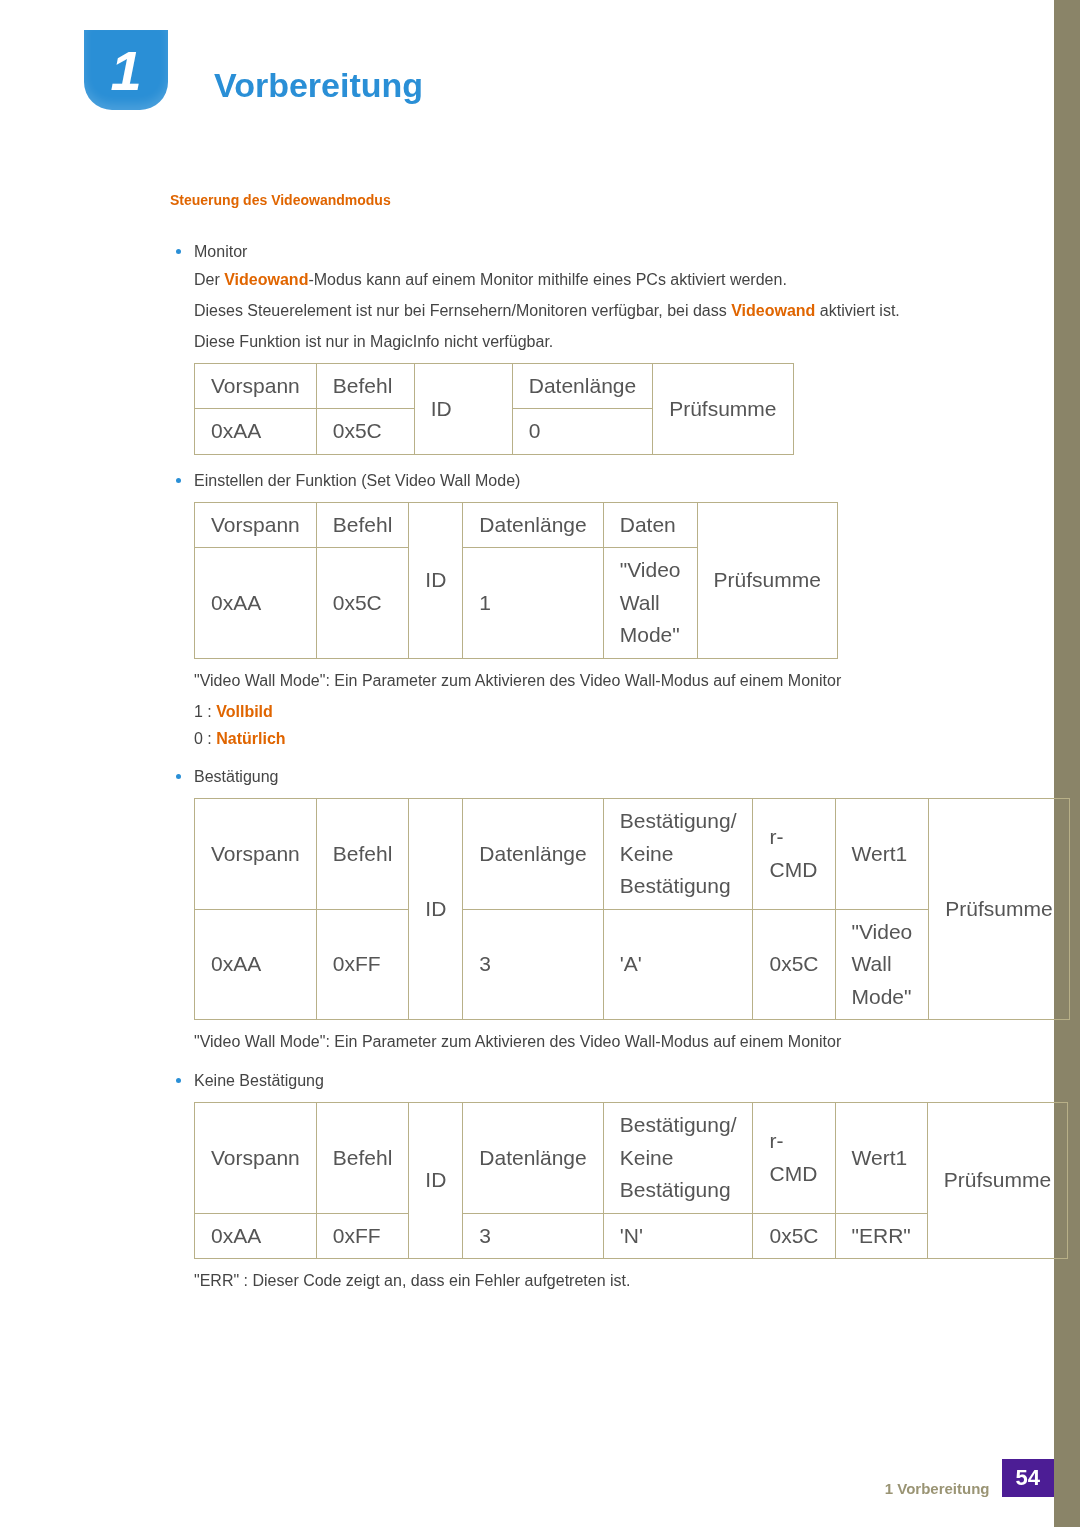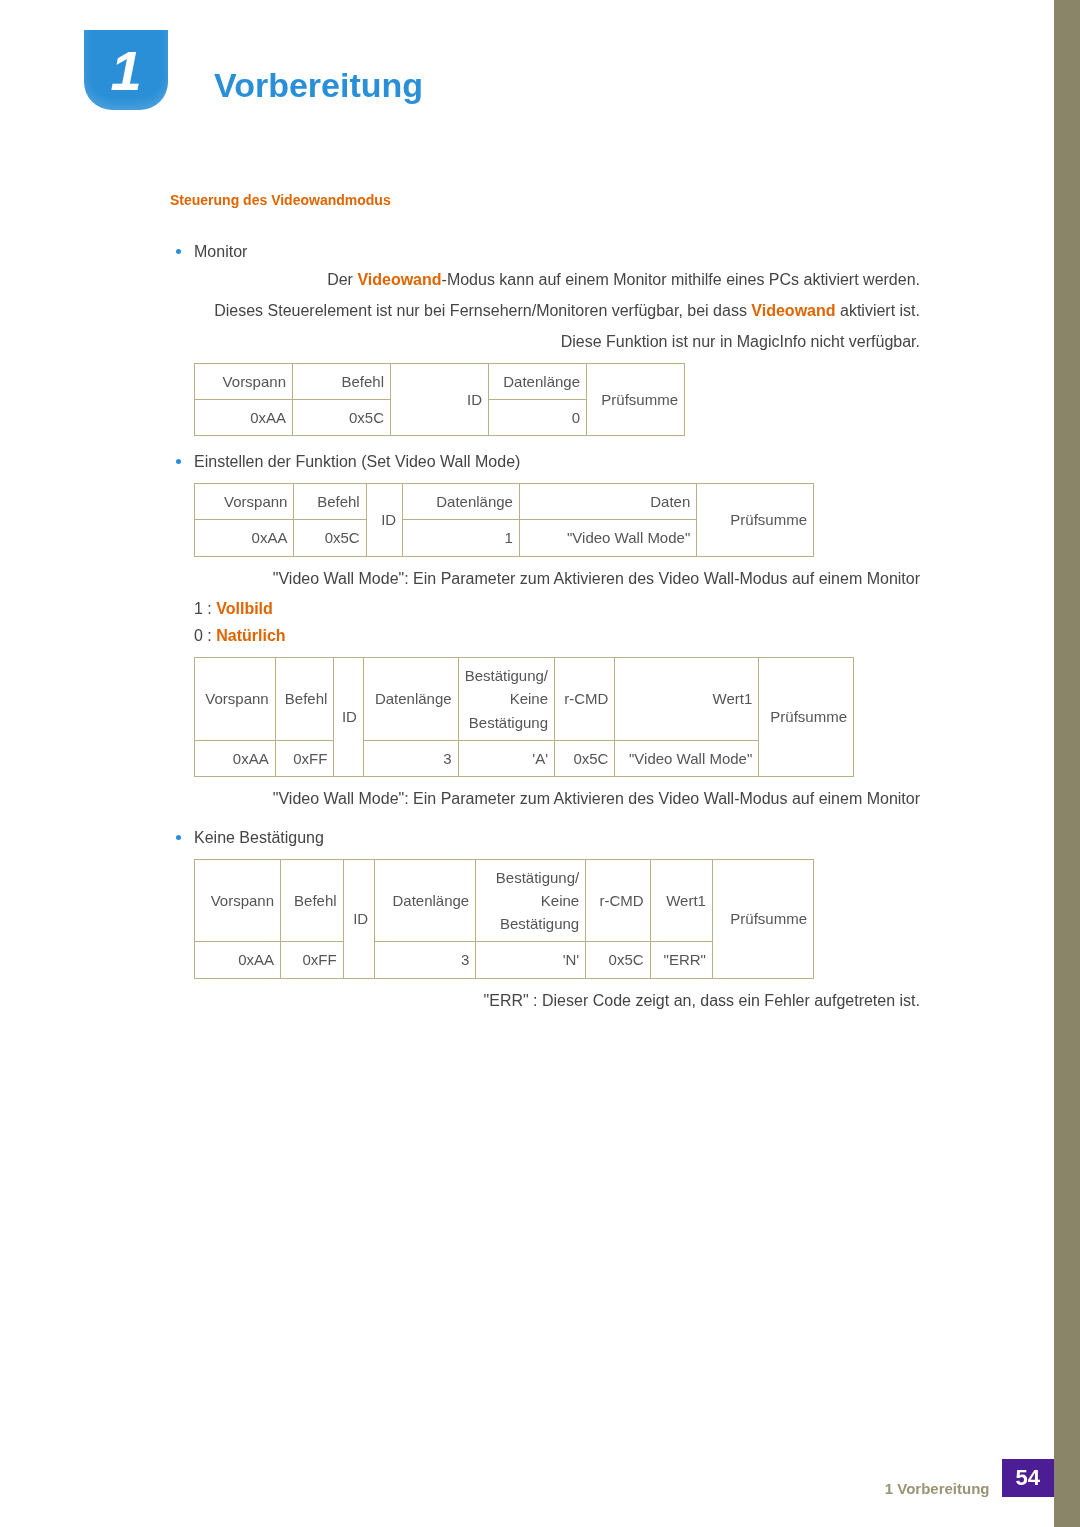--- a/index.html
+++ b/index.html
@@ -67,35 +67,35 @@
     margin-bottom: 4px;
   }
   .bullet-item::before {
     content: "";
     position: absolute;
     left: 6px; top: 9px;
     width: 5px; height: 5px;
     border-radius: 50%;
     background: #2a8fd6;
   }
-  .para { padding-left: 24px; margin-bottom: 6px; text-align: right; }
+  .para { padding-left: 24px; margin-bottom: 6px; }
   .orange { color: #e06500; font-weight: bold; }
   .gap-md { margin-top: 40px; }
   .gap-sm { margin-top: 14px; }
   table {
     border-collapse: collapse;
     margin-left: 24px;
     margin-top: 8px;
     margin-bottom: 10px;
   }
   table td {
     border: 1px solid #b8b088;
-    padding: 6px 6px;
-    text-align: right;
-    font-size: 15px;
+    padding: 6px 16px;
+    text-align: left;
+    font-size: 21px;
     color: #555;
   }
   .t1 td { width: 98px; }
   .t2 { width: 620px; }
   .t3 { width: 660px; }
   .t4 { width: 620px; }
   .footer {
     position: absolute;
     bottom: 30px; right: 0;
     display: flex;
@@ -182,20 +182,21 @@
     </table>
 
   <div class="para">"Video Wall Mode": Ein Parameter zum Aktivieren des Video Wall-Modus auf einem Monitor</div>
   <div class="mode-line">
     <span>1 : </span><span class="orange">Vollbild</span>
   </div>
   <div class="mode-line">
     <span>0 : </span><span class="orange">Natürlich</span>
   </div>
 
+  <div class="bullet-item gap-sm">Bestätigung</div>
 
   <table class="t3">
     <tbody>
         <tr>
       <td>Vorspann</td>
       <td>Befehl</td>
       <td rowspan="2">ID</td>
       <td>Datenlänge</td>
       <td style="width:90px">Bestätigung/ Keine Bestätigung</td>
       <td>r-CMD</td>

